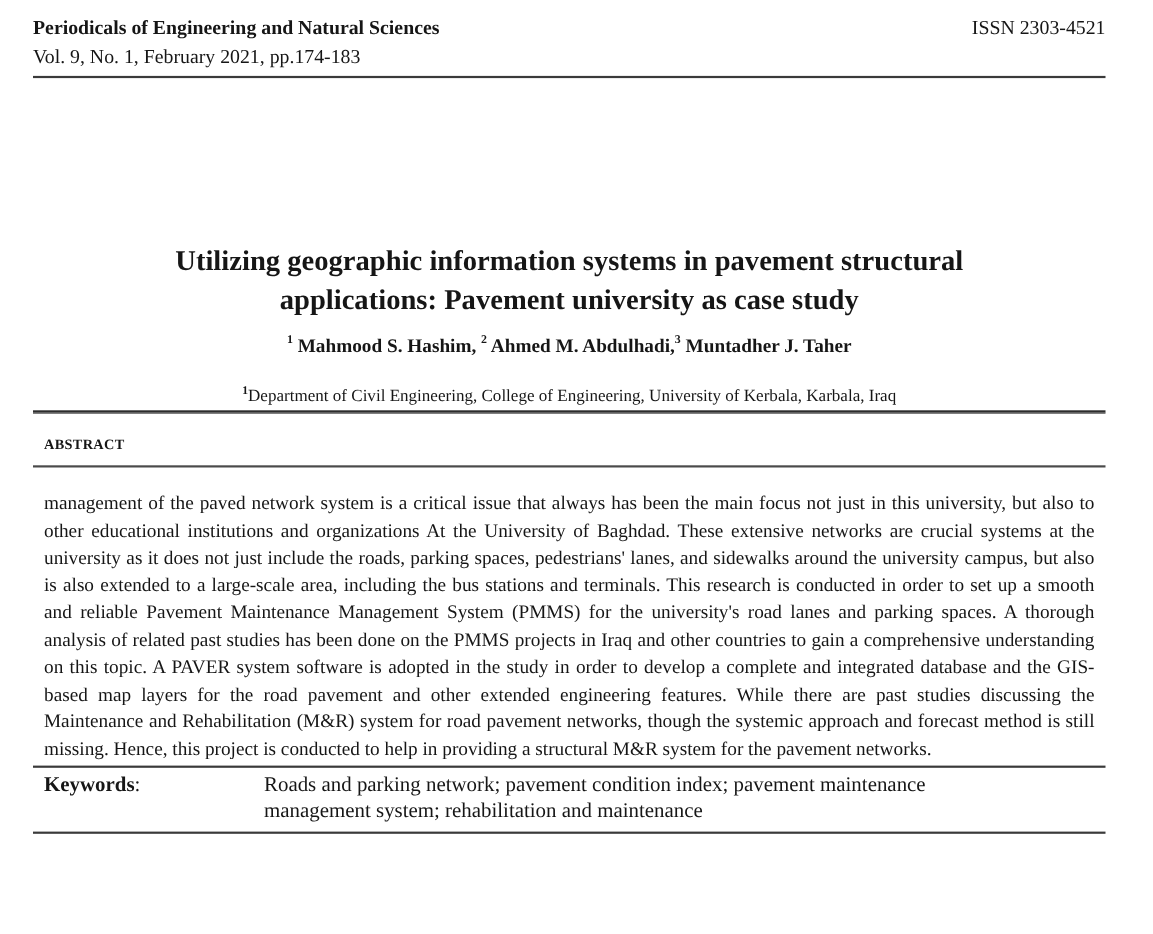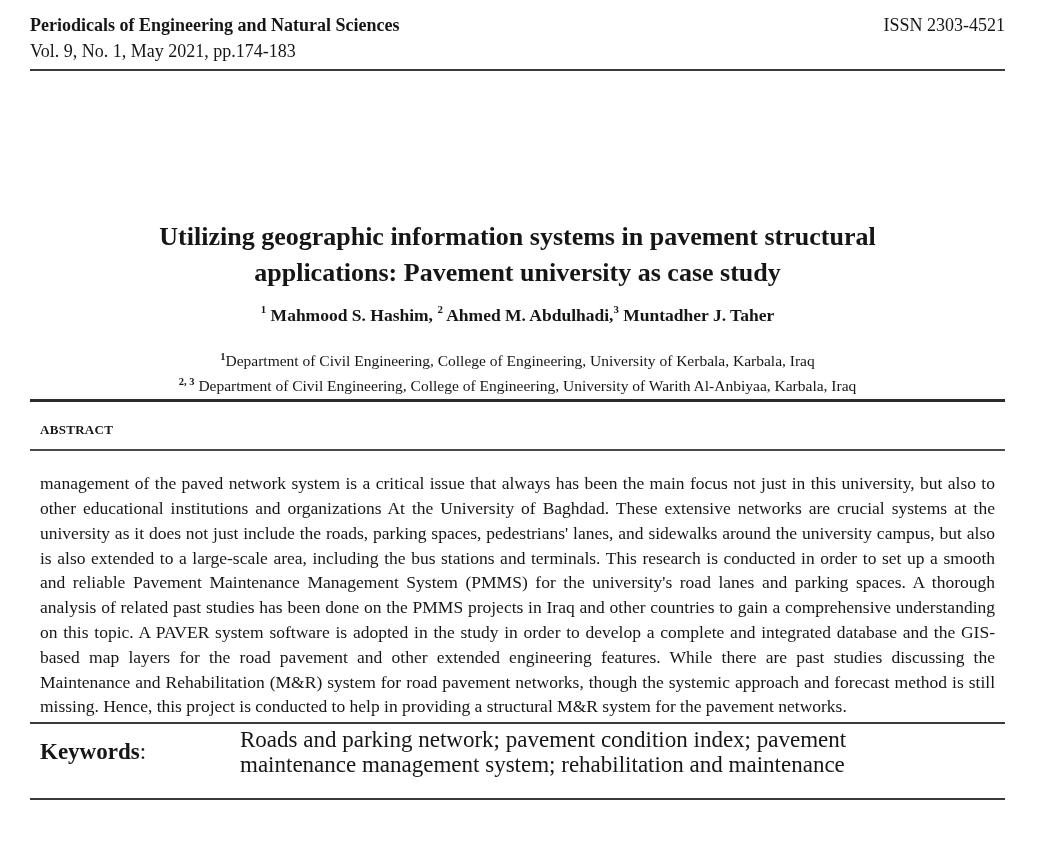--- a/index.html
+++ b/index.html
@@ -105,24 +105,23 @@
   }
   .rule-thin {
     border: none;
     border-top: 2px solid #3a3a3a;
     margin: 3px 0 0 0;
   }
 
   
   .keywords-row {
     display: flex;
-    padding: 4px 0 20px 10px;
-    font-size: 23px;
+    padding: 4px 0 4px 10px;
+    font-size: 19px;
     line-height: 24.5px;
-    align-items: center;
   }
   .keywords-label-cell {
     width: 200px;
     flex: 0 0 200px;
   }
   .keywords-label { font-weight: bold; }
   .keywords-value {
     max-width: 700px;
   }
   .bottom-rule {
@@ -133,32 +132,31 @@
 </style>
 </head>
 <body>
 
 <div class="page">
 
   <div class="header-top">
     <span class="journal-name">Periodicals of Engineering and Natural Sciences</span>
     <span class="issn">ISSN 2303-4521</span>
   </div>
-  <div class="volume-line">Vol. 9, No. 1, May 2021, pp.174-183</div>
+  <div class="volume-line">Vol. 9, No. 1, February 2021, pp.174-183</div>
   <hr class="header-rule">
 
   <div class="article-title">
     <div>Utilizing geographic information systems in pavement structural</div>
     <div>applications: Pavement university as case study</div>
   </div>
 
   <div class="authors-line"><sup class="author-sup">1</sup><span> Mahmood S. Hashim, </span><sup class="author-sup">2</sup><span> Ahmed M. Abdulhadi,</span><sup class="author-sup">3</sup><span> Muntadher J. Taher</span></div>
 
   <div class="affiliation affiliation-first"><sup class="affil-sup">1</sup><span>Department of Civil Engineering, College of Engineering, University of Kerbala, Karbala, Iraq</span></div>
-  <div class="affiliation"><sup class="affil-sup">2, 3</sup><span> Department of Civil Engineering, College of Engineering, University of Warith Al-Anbiyaa, Karbala, Iraq</span></div>
 
   <div class="double-rule"></div>
 
   <div class="abstract-heading">ABSTRACT</div>
   <hr class="rule">
   <p class="abstract-text">management of the paved network system is a critical issue that always has been the main focus not just in this university, but also to other educational institutions and organizations At the University of Baghdad. These extensive networks are crucial systems at the university as it does not just include the roads, parking spaces, pedestrians' lanes, and sidewalks around the university campus, but also is also extended to a large-scale area, including the bus stations and terminals. This research is conducted in order to set up a smooth and reliable Pavement Maintenance Management System (PMMS) for the university's road lanes and parking spaces. A thorough analysis of related past studies has been done on the PMMS projects in Iraq and other countries to gain a comprehensive understanding on this topic. A PAVER system software is adopted in the study in order to develop a complete and integrated database and the GIS-based map layers for the road pavement and other extended engineering features. While there are past studies discussing the Maintenance and Rehabilitation (M&amp;R) system for road pavement networks, though the systemic approach and forecast method is still missing. Hence, this project is conducted to help in providing a structural M&amp;R system for the pavement networks.</p>
   <hr class="rule-thin">
 
   <div class="keywords-row">
     <div class="keywords-label-cell"><span class="keywords-label">Keywords</span><span>:</span></div>

